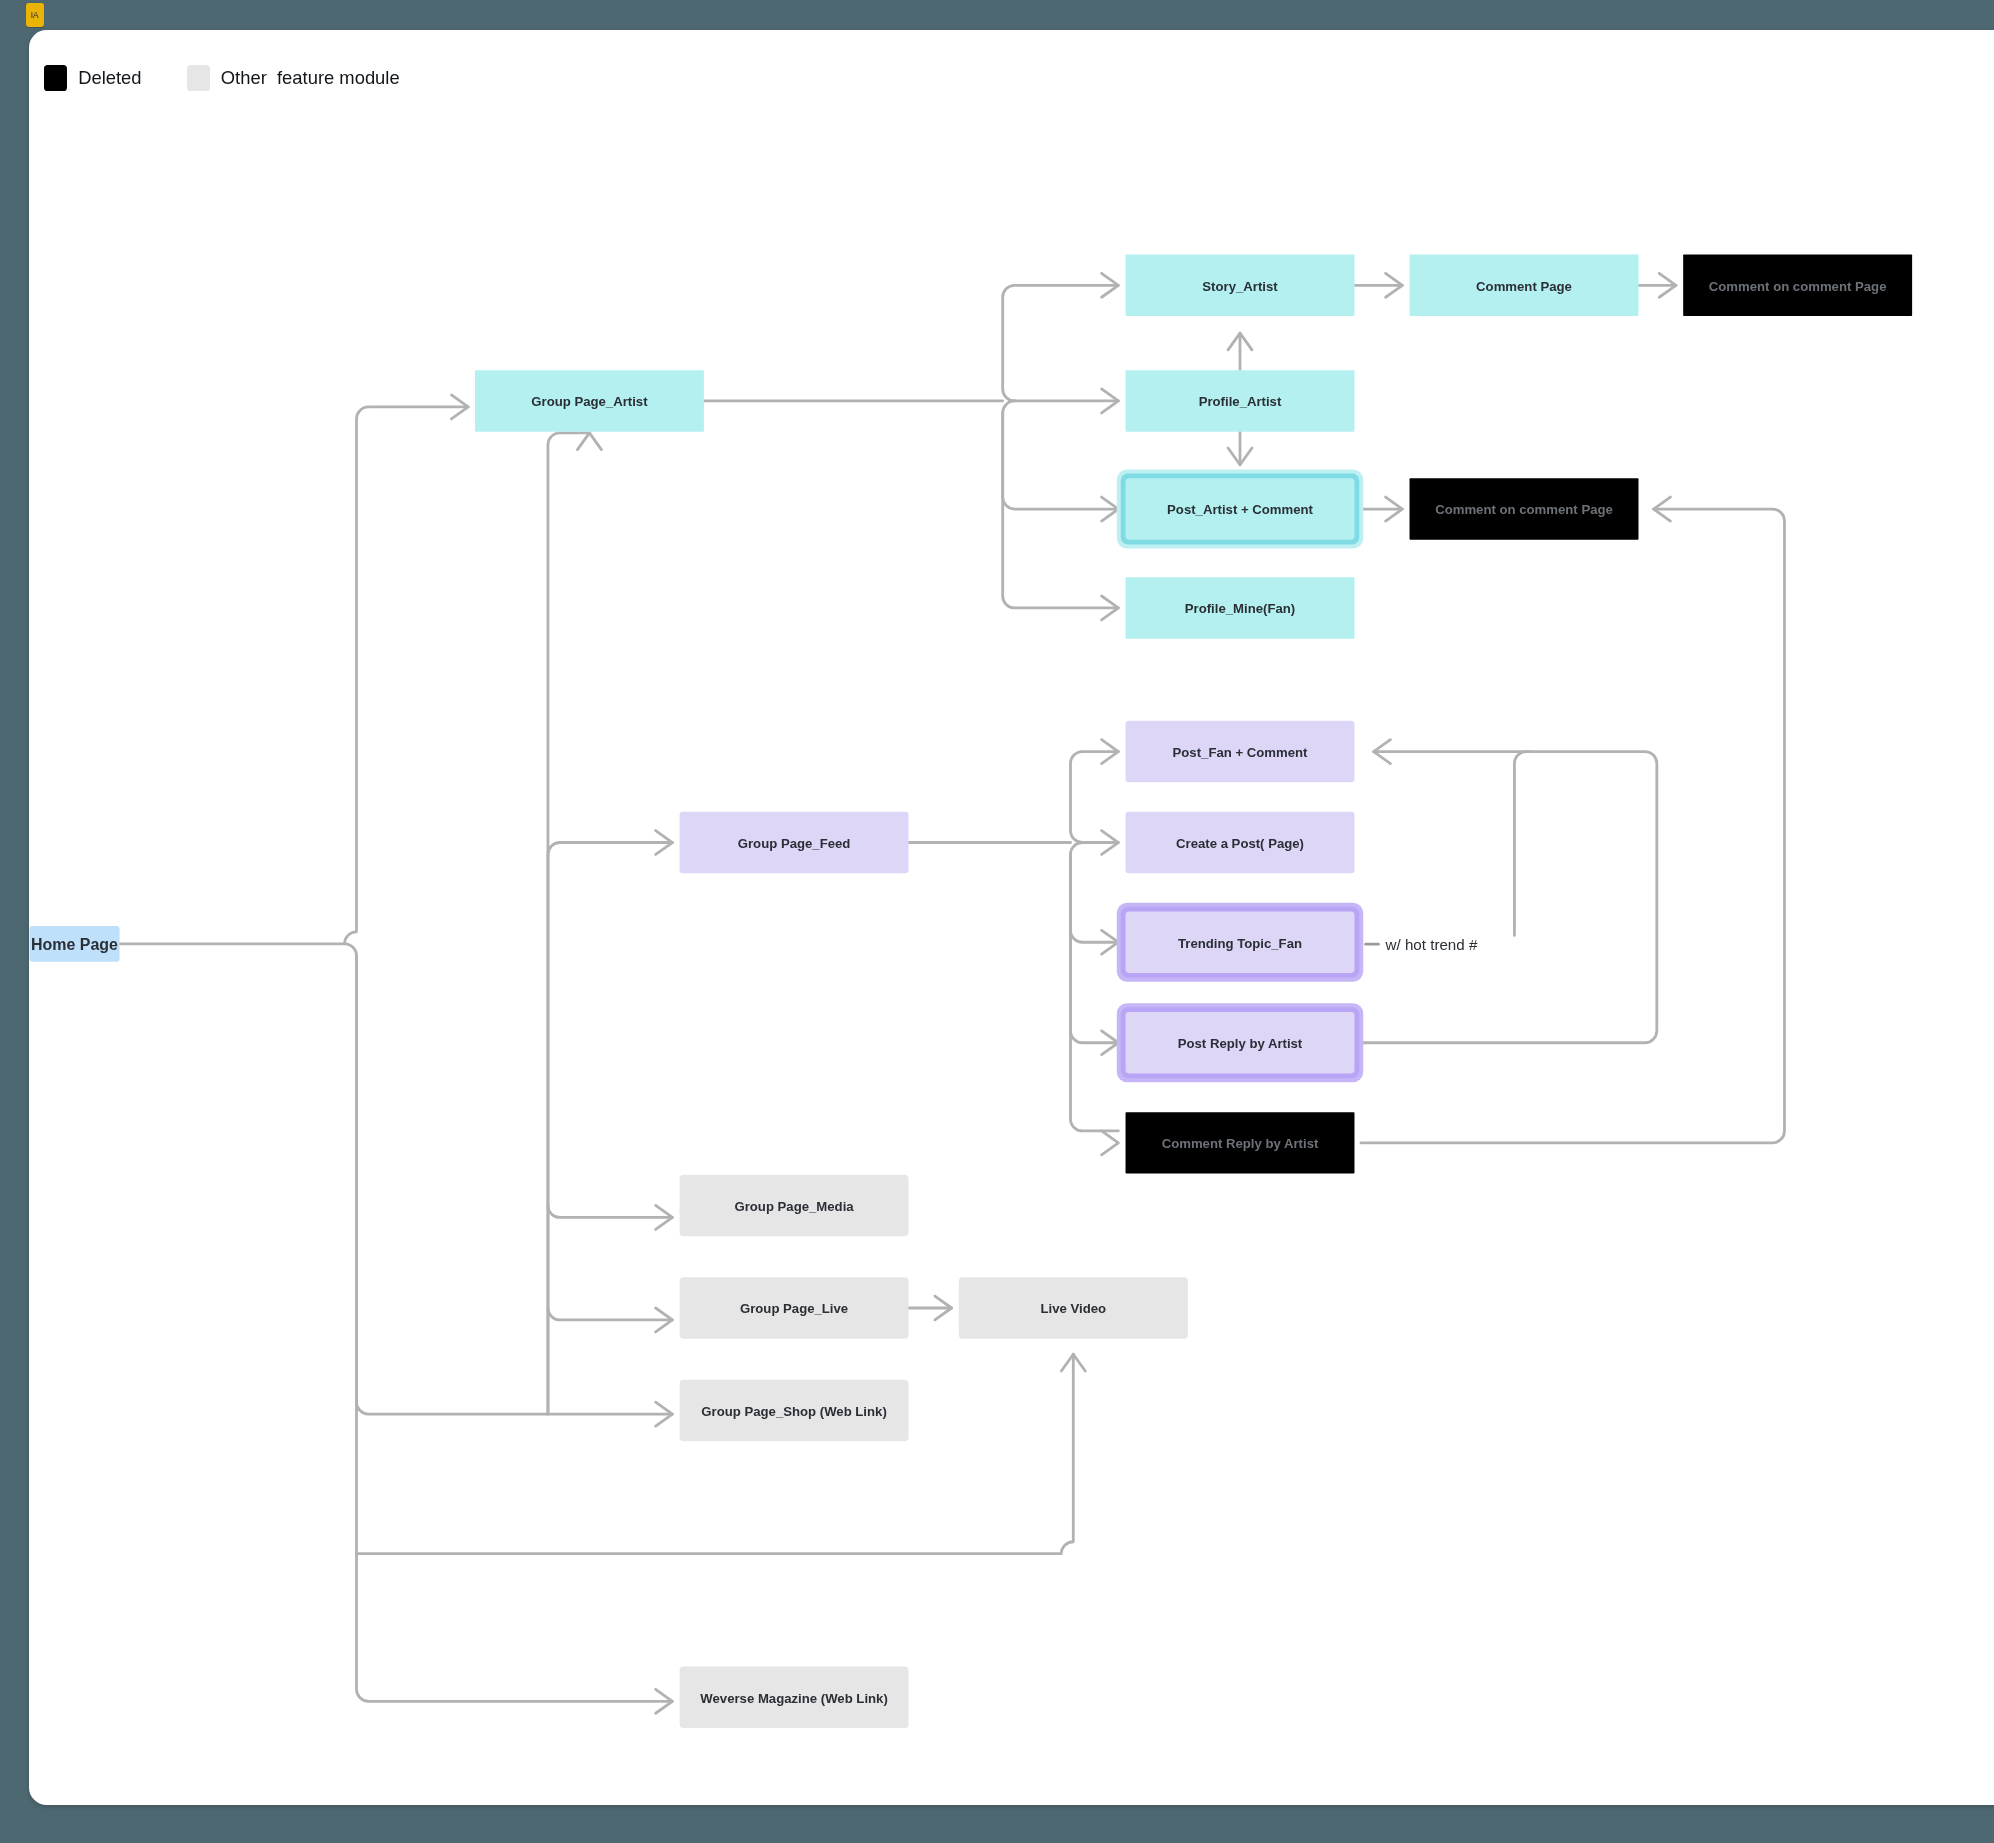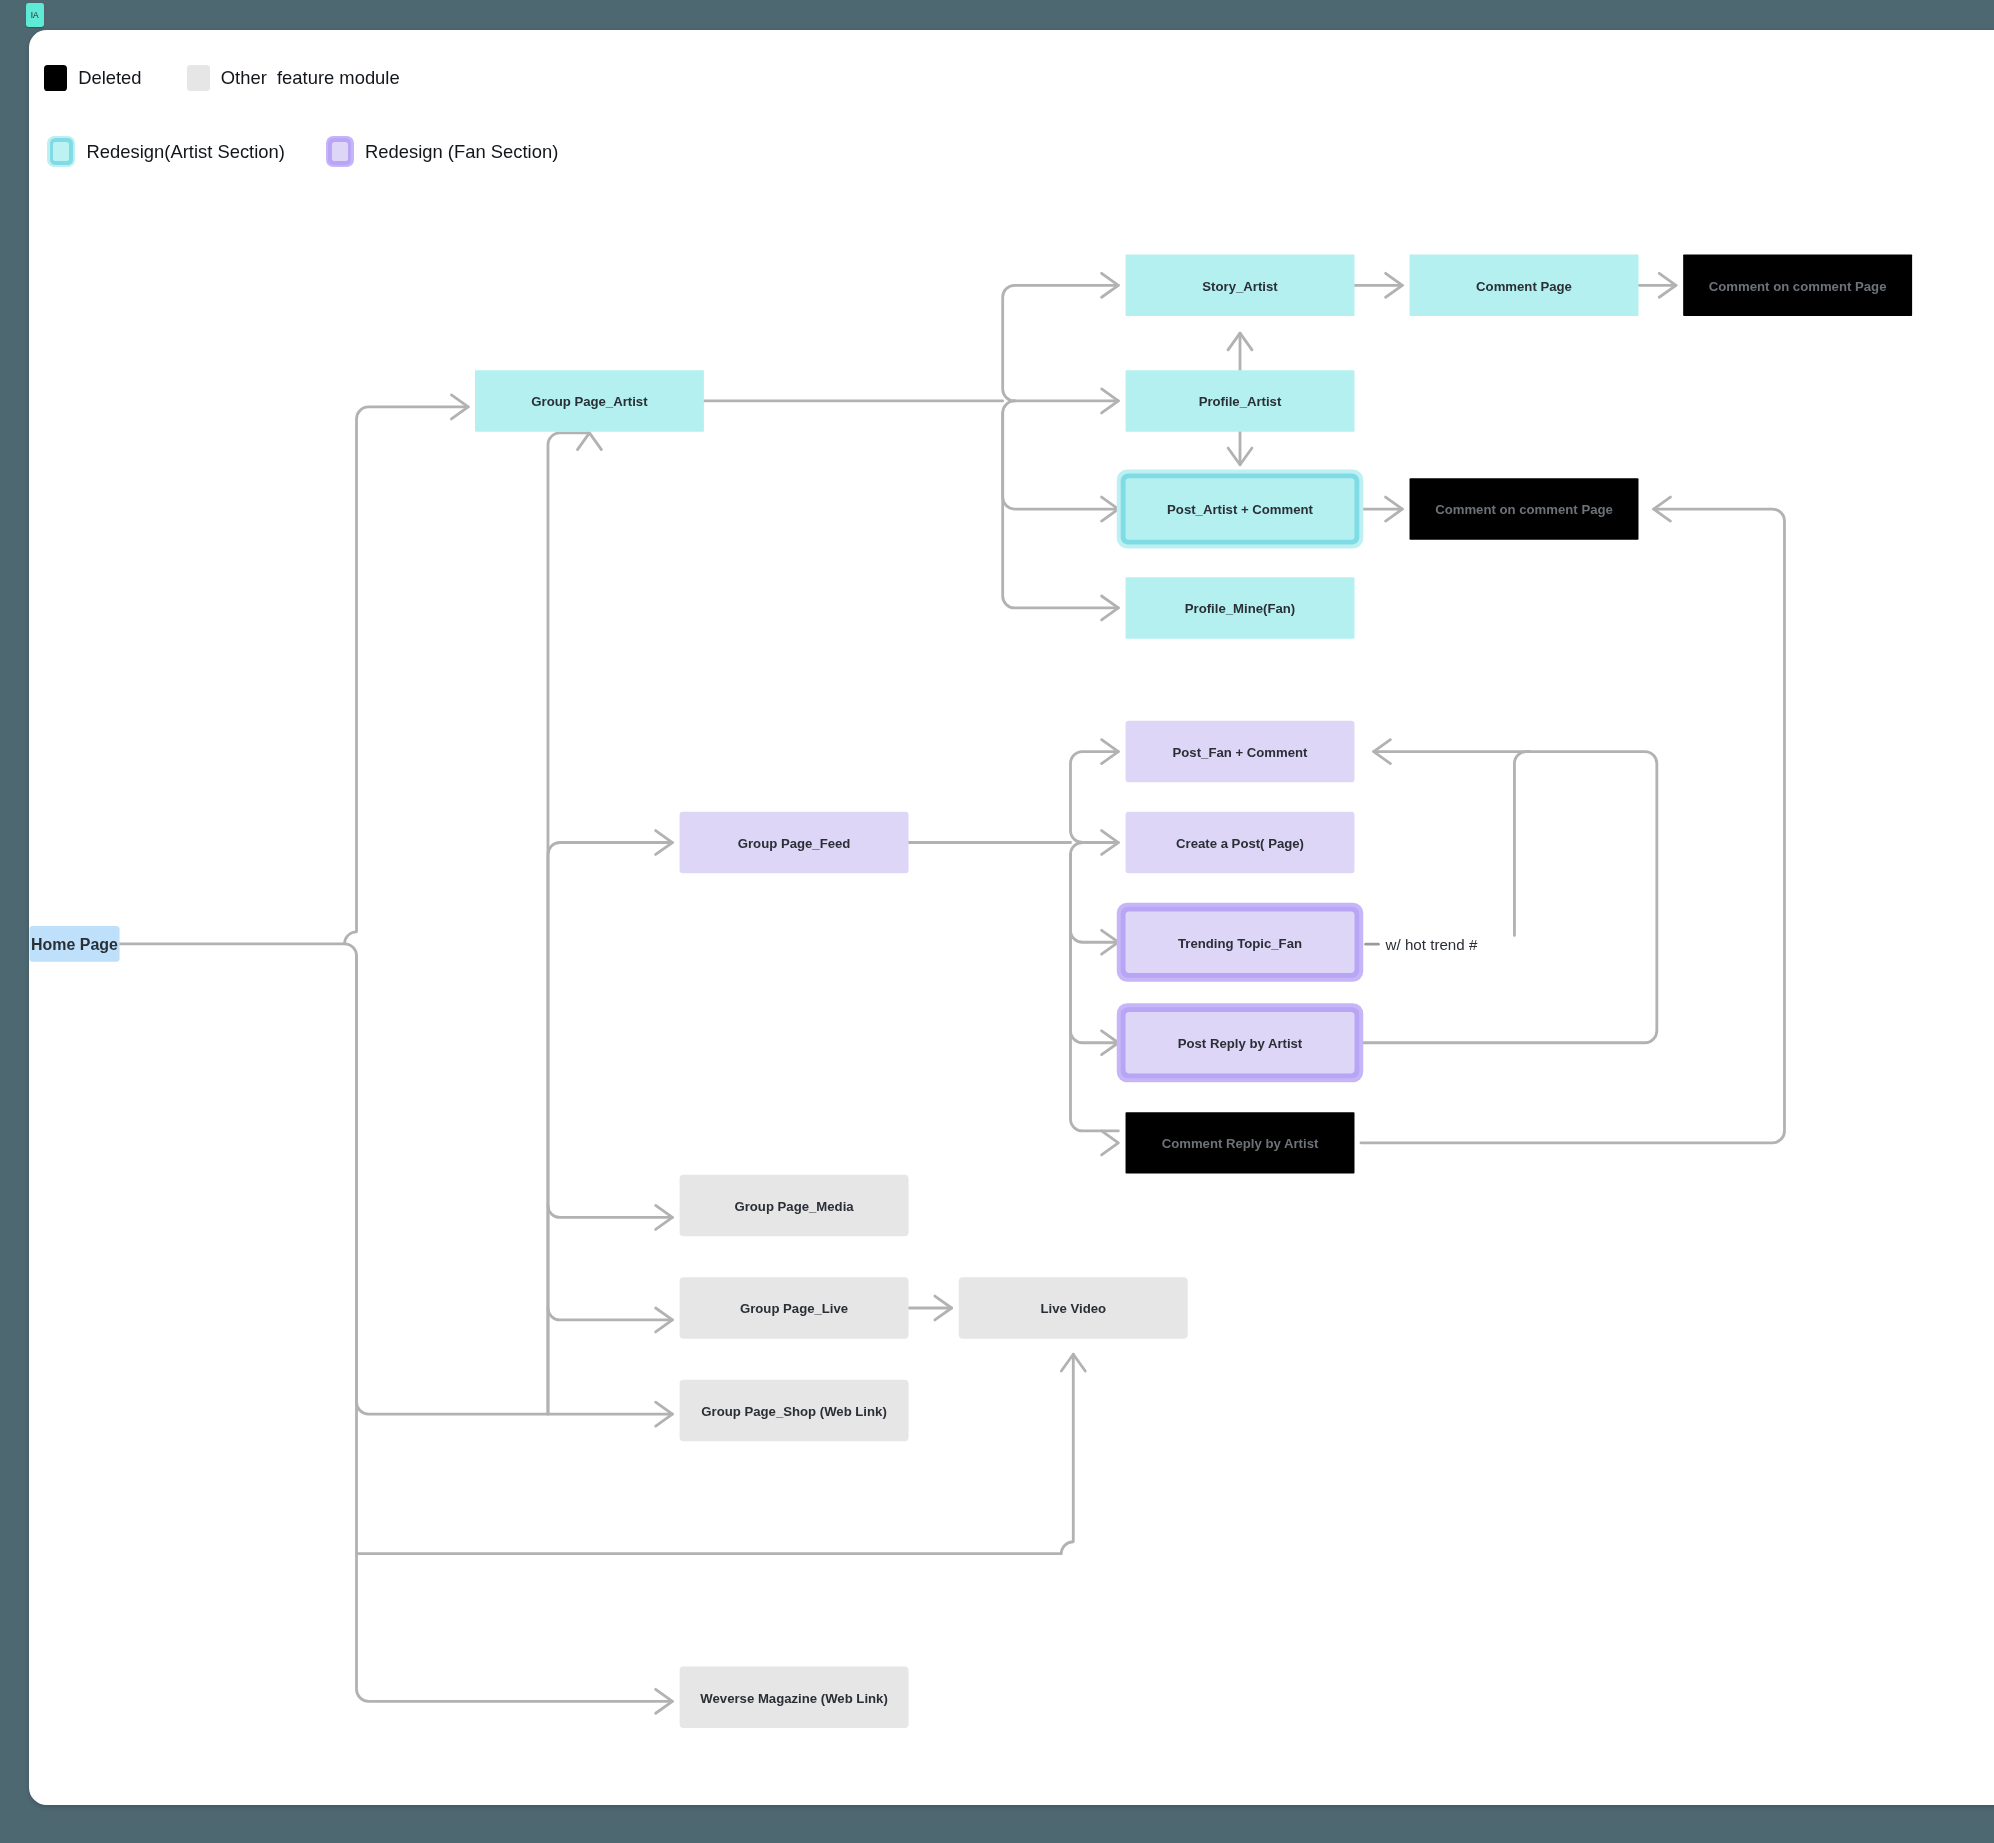--- a/index.html
+++ b/index.html
@@ -19,21 +19,21 @@
     height: 1843px;
   }
 
   
   .tab-chip {
     position: absolute;
     left: 25.5px;
     top: 3.2px;
     width: 18.4px;
     height: 24px;
-    background: #5eead4;
+    background: #eab308;
     border-radius: 2.4px;
     box-shadow: 0 0.4px 1.2px rgba(0,0,0,.22);
     display: flex;
     align-items: center;
     justify-content: center;
     font-size: 8.4px;
     color: #1F2328;
     letter-spacing: 0.1px;
   }
 
@@ -163,38 +163,20 @@
       <div class="legend-item" style="margin-right:45px;">
         <div class="sw-solid sw-deleted"></div>
         <div class="legend-label">Deleted</div>
       </div>
       <div class="legend-item">
         <div class="sw-solid sw-other"></div>
         <div class="legend-label">Other  feature module</div>
       </div>
     </div>
 
-    <div class="legend-row" style="left:18.4px; top:106px;">
-      <div class="legend-item" style="margin-right:41px;">
-        <div class="sw-ring sw-artist">
-          <div class="ring-mid">
-              <div class="ring-core"></div>
-            </div>
-        </div>
-        <div class="legend-label">Redesign(Artist Section)</div>
-      </div>
-      <div class="legend-item">
-        <div class="sw-ring sw-fan">
-          <div class="ring-mid">
-              <div class="ring-core"></div>
-            </div>
-        </div>
-        <div class="legend-label">Redesign (Fan Section)</div>
-      </div>
-    </div>
 
     <svg id="flow" viewBox="0 0 5200 4450">
 
       <g>
 
         <path class="edge" d="M 226 2291 H 790 a30 30 0 0 1 30 -30 V 975 a30 30 0 0 1 30 -30 H 1100"></path>
         <path class="arrowhead" d="M 1058 915 L 1100 945 L 1058 975"></path>
 
         <path class="edge" d="M 790 2291 a30 30 0 0 1 30 30 V 3440 a30 30 0 0 0 30 30 H 1612"></path>
         <path class="arrowhead" d="M 1570 3440 L 1612 3470 L 1570 3500"></path>

